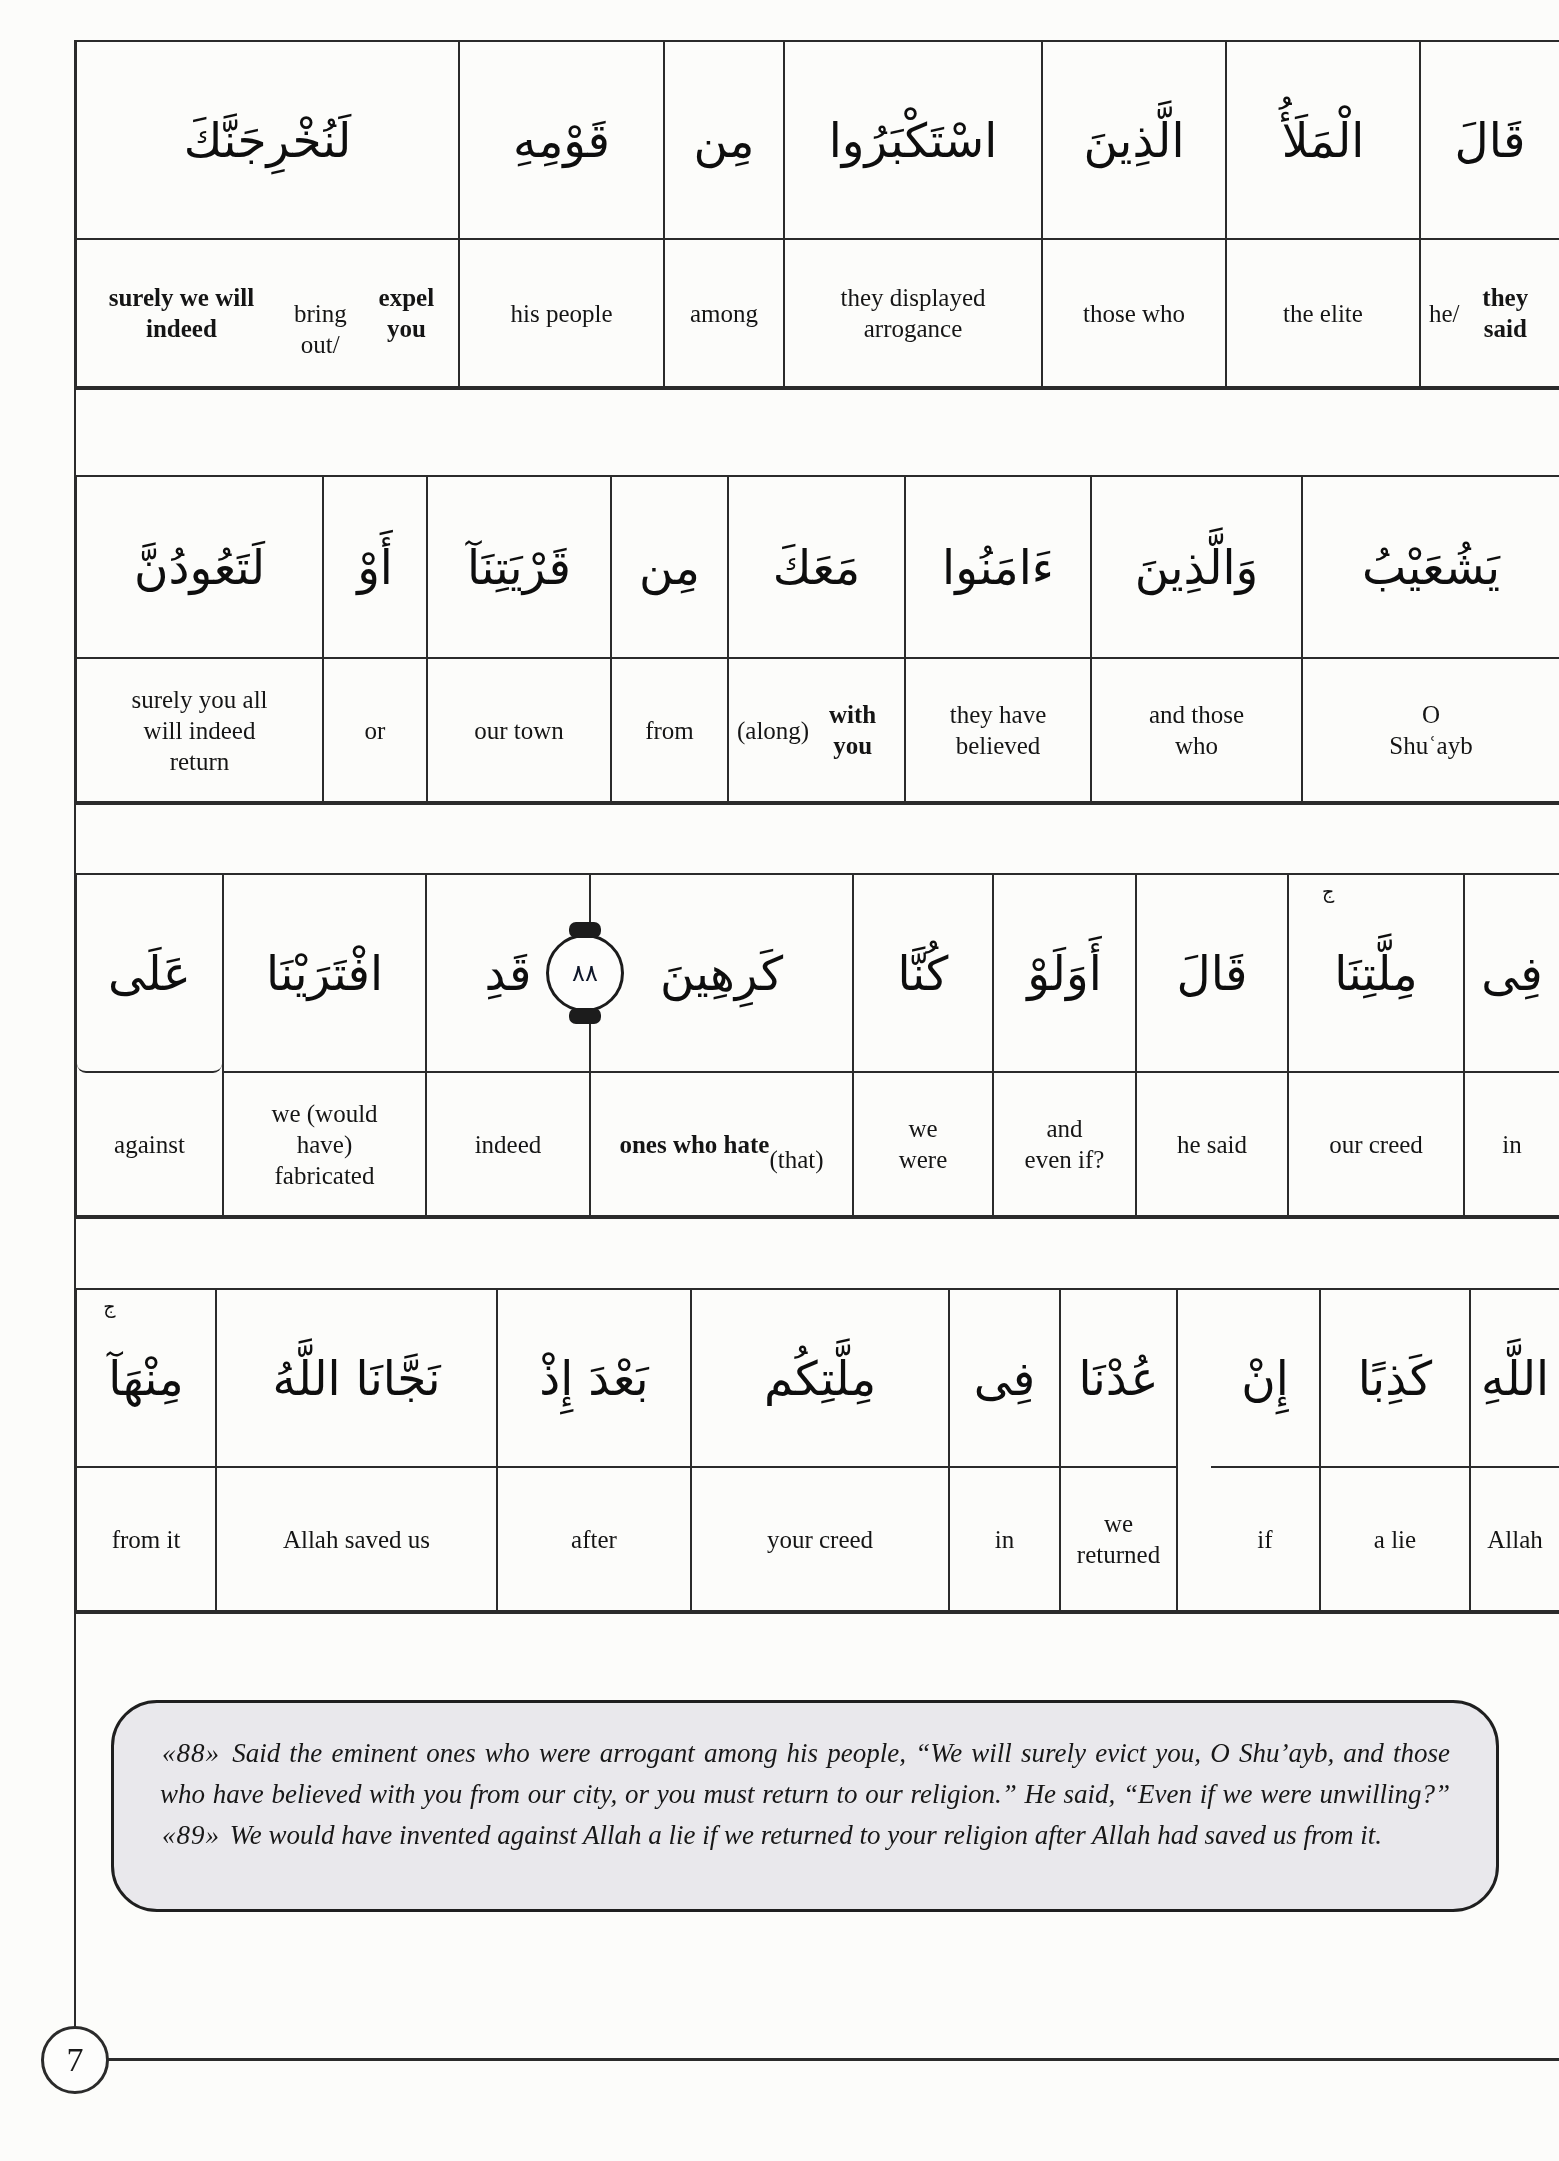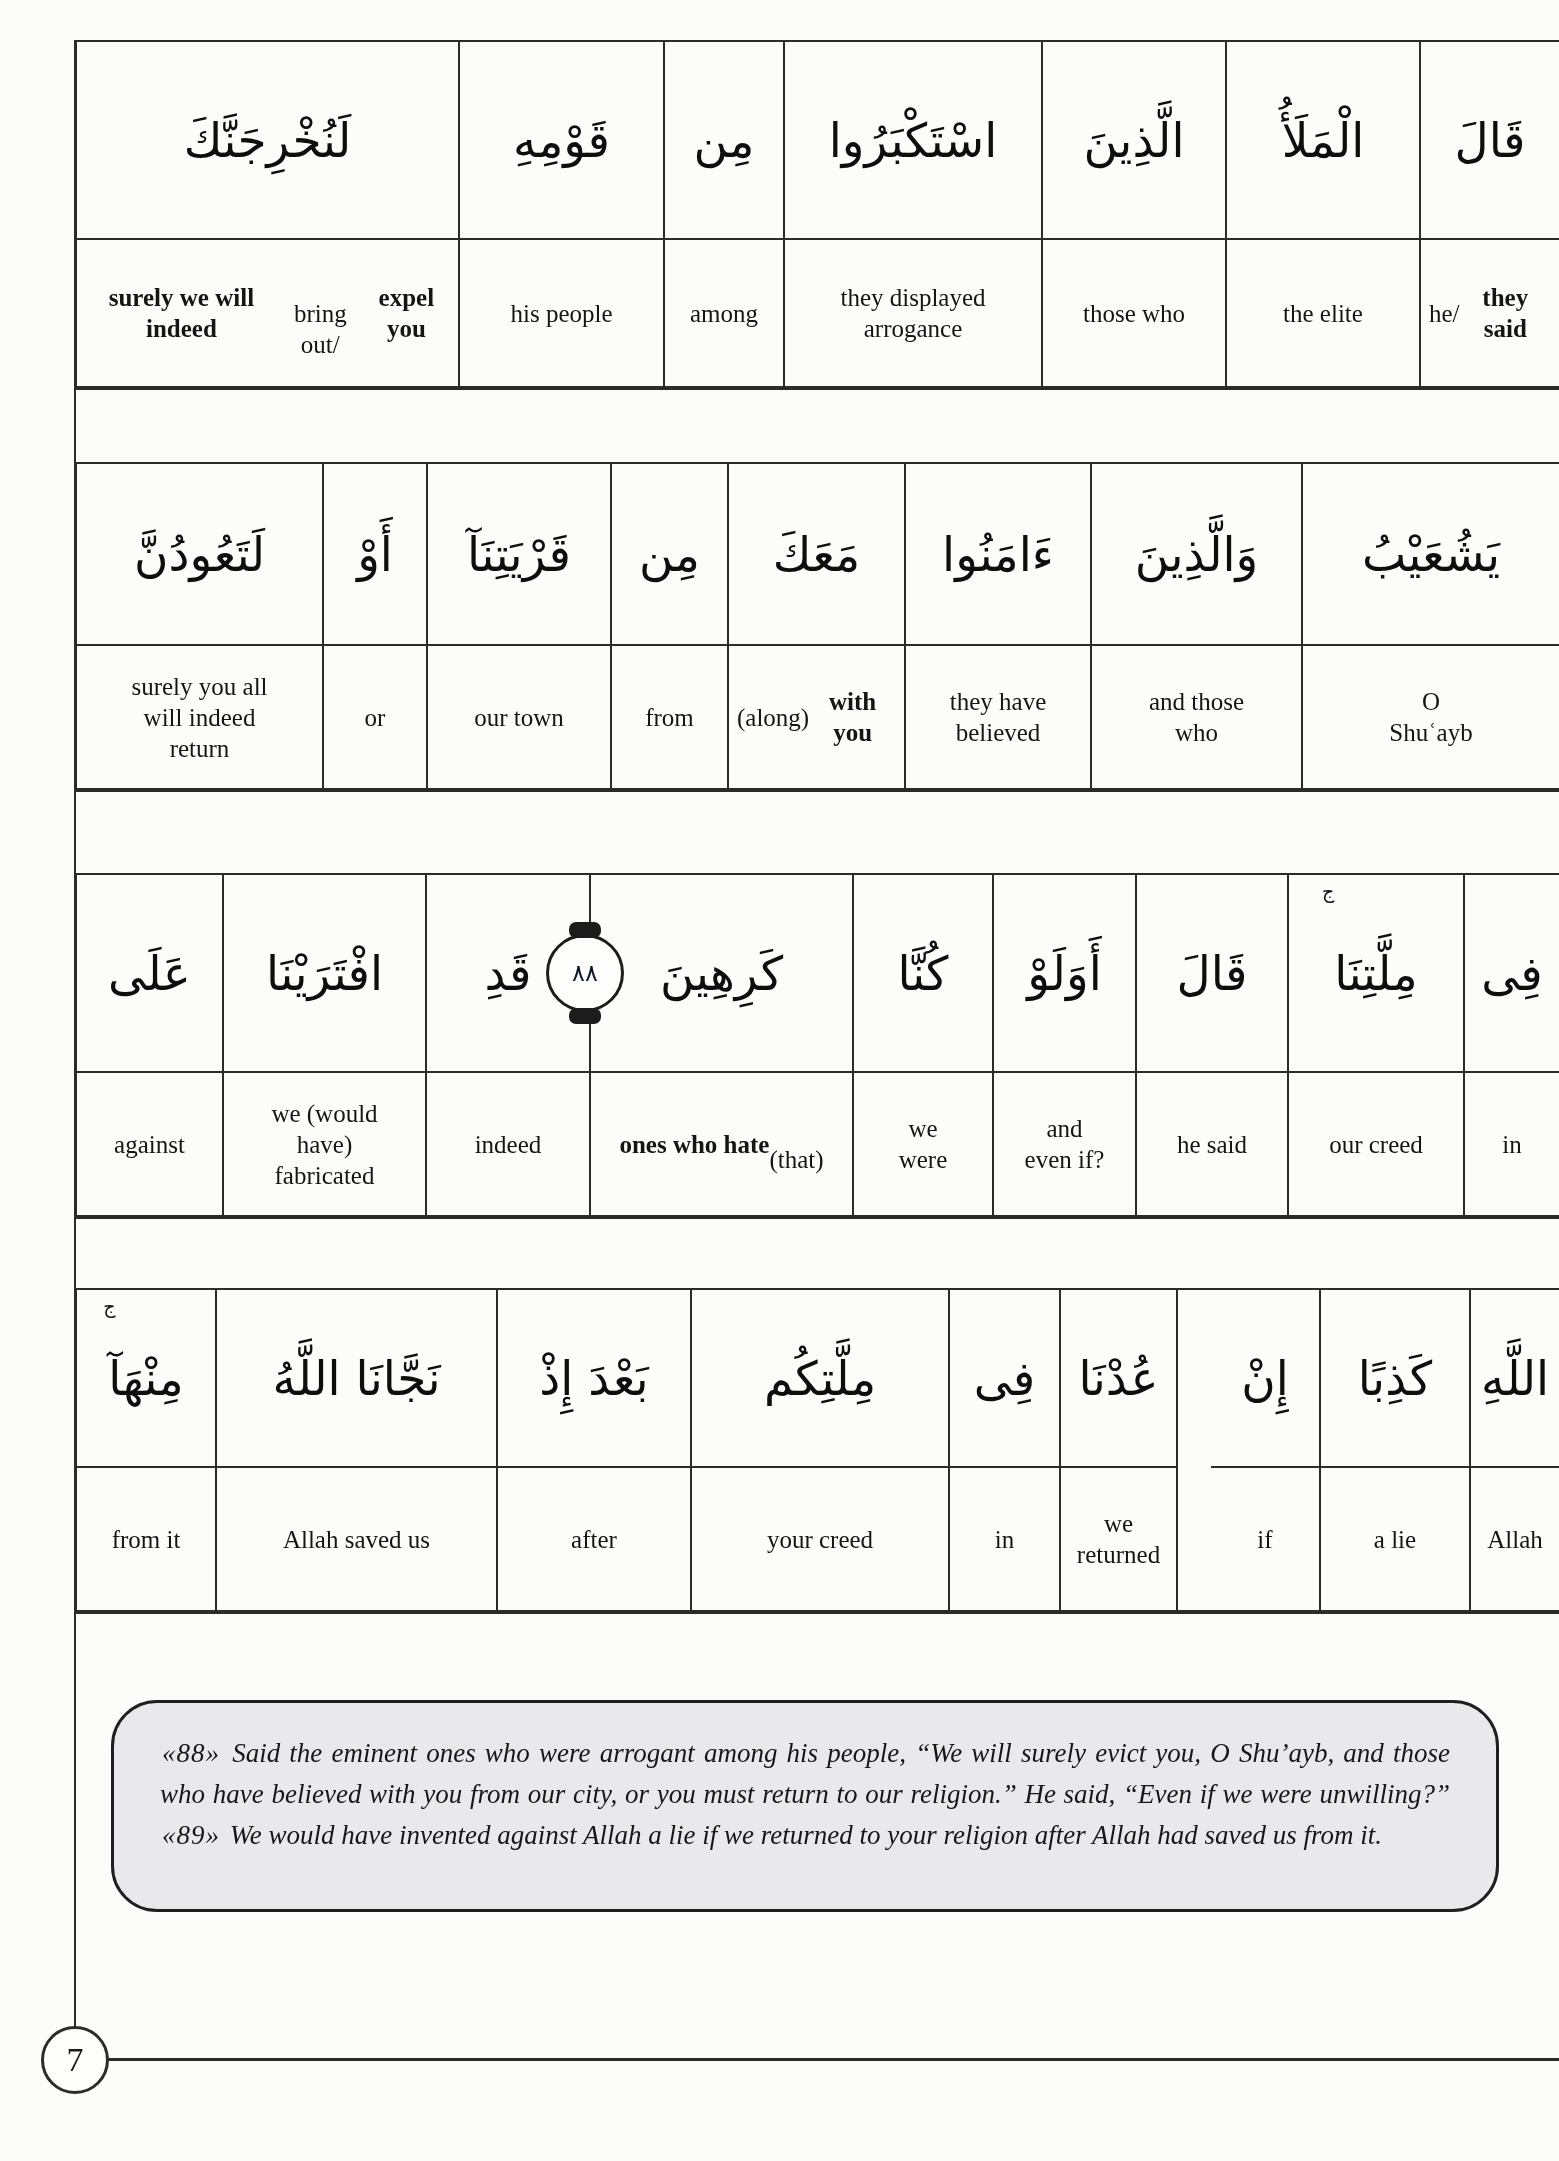--- a/index.html
+++ b/index.html
@@ -124,21 +124,21 @@
         </div>
         <div class="wcol" style="flex: 0 0 192px;">
           <div class="ar" lang="ar" style="height: 196px;">الْمَلَأُ</div>
           <div class="en" style="height: 146px;">the elite</div>
         </div>
         <div class="wcol" style="flex: 1 1 auto;">
           <div class="ar" lang="ar" style="height: 196px;">قَالَ</div>
           <div class="en" style="height: 146px;">he/<b>they said</b></div>
         </div>
       </div>
-      <div class="word-block" style="top: 462px;">
+      <div class="word-block" style="top: 475px;">
         <div class="wcol" style="flex: 0 0 245px;">
           <div class="ar" lang="ar" style="height: 180px;">لَتَعُودُنَّ</div>
           <div class="en" style="height: 142px;">surely you all
 will indeed
 return</div>
         </div>
         <div class="wcol" style="flex: 0 0 102px;">
           <div class="ar" lang="ar" style="height: 180px;">أَوْ</div>
           <div class="en" style="height: 142px;">or</div>
         </div>
@@ -166,21 +166,21 @@
 who</div>
         </div>
         <div class="wcol" style="flex: 1 1 auto;">
           <div class="ar" lang="ar" style="height: 180px;">يَشُعَيْبُ</div>
           <div class="en" style="height: 142px;">O
 Shuʿayb</div>
         </div>
       </div>
       <div class="word-block" style="top: 873px;">
         <div class="wcol" style="flex: 0 0 145px;">
-          <div class="ar" lang="ar" style="height: 196px;">عَلَى</div>
+          <div class="ar" lang="ar" style="height: 196px; border-radius: 9px;">عَلَى</div>
           <div class="en" style="height: 142px;">against</div>
         </div>
         <div class="wcol" style="flex: 0 0 201px;">
           <div class="ar" lang="ar" style="height: 196px;">افْتَرَيْنَا</div>
           <div class="en" style="height: 142px;">we (would
 have)
 fabricated</div>
         </div>
         <div class="wcol" style="flex: 0 0 162px;">
           <div class="ar" lang="ar" style="height: 196px;">قَدِ</div>

